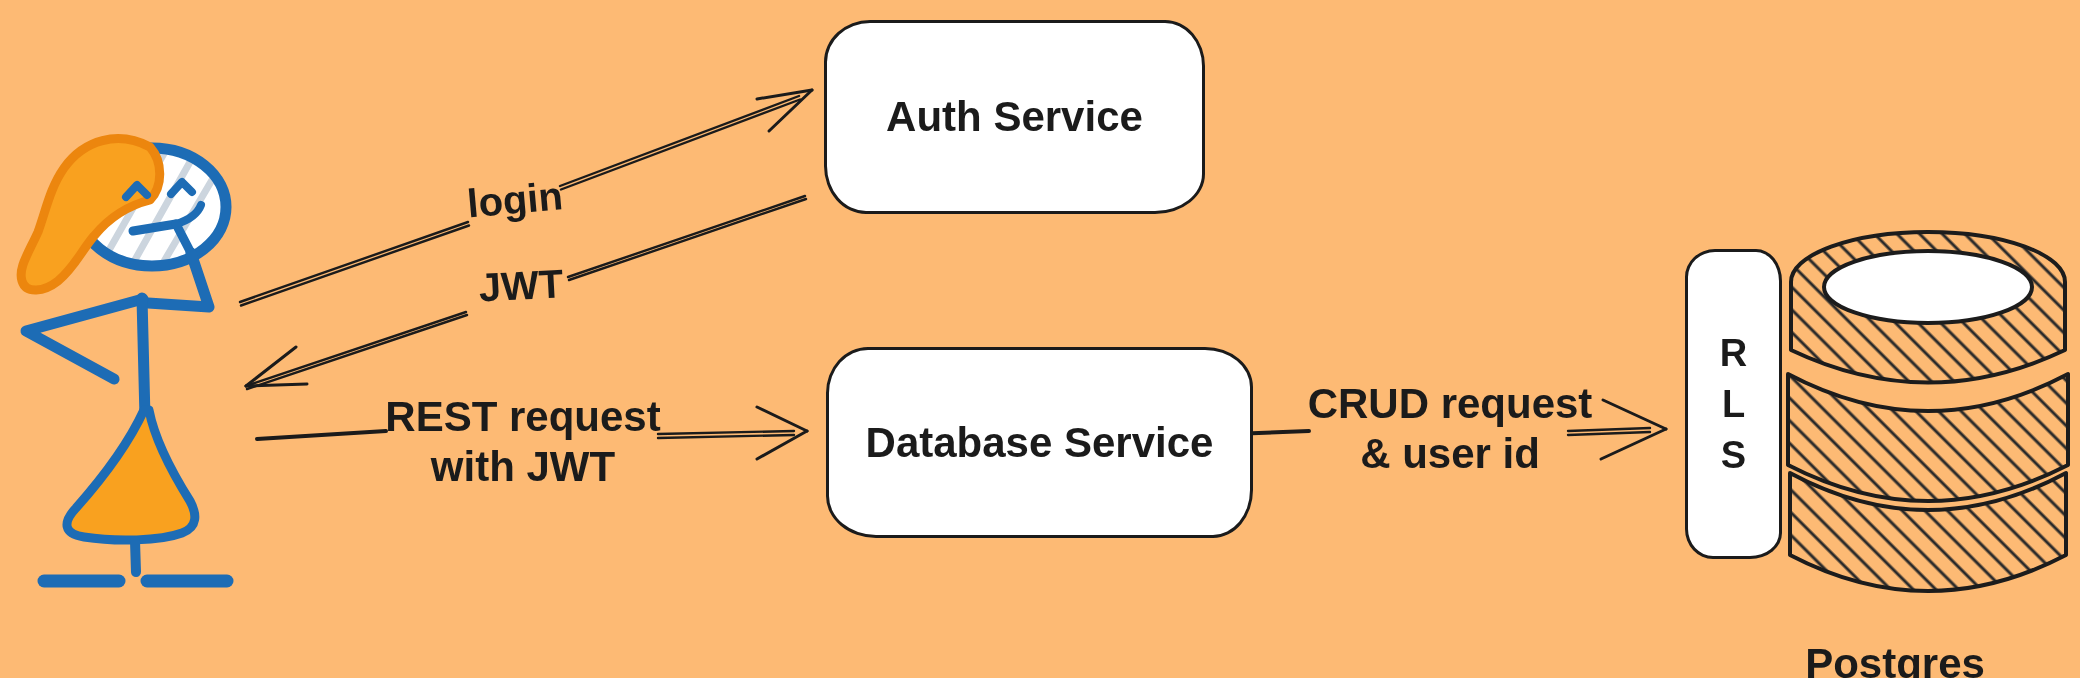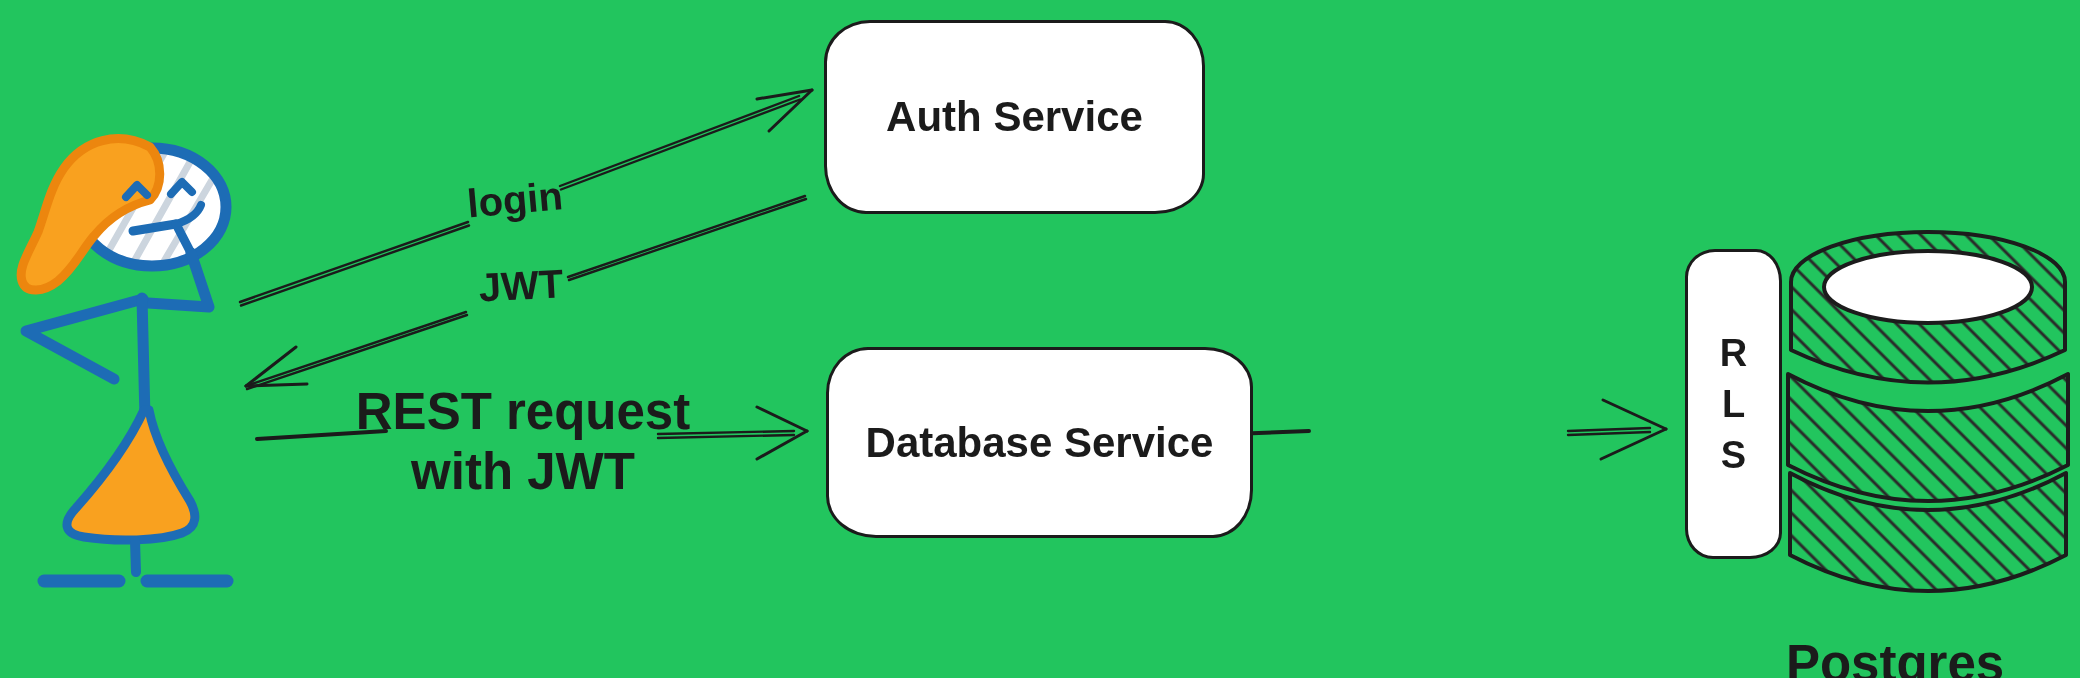--- a/index.html
+++ b/index.html
@@ -1,19 +1,19 @@
 <!DOCTYPE html>
 <html><head>
 <meta charset="utf-8">
 <style>
   html,body{margin:0;padding:0;background:#ffffff;}
   .canvas{
     position:relative;
     width:2080px;height:678px;
-    background:#22c55e;
+    background:#fdba74;
     overflow:hidden;
     font-family:"Liberation Sans", sans-serif;
     color:#1b1b1b;
   }
   .draw-layer{position:absolute;left:0;top:0;width:2080px;height:678px;}
   .node-box{
     position:absolute;
     background:#ffffff;
     border:3.5px solid #1b1b1b;
     display:flex;align-items:center;justify-content:center;
@@ -33,21 +33,21 @@
     flex-direction:column;gap:13px;
   }
   .node-label{
     font-size:42px;font-weight:bold;letter-spacing:0px;
     white-space:nowrap;
   }
   .rls-letter{font-size:38px;font-weight:bold;line-height:1;}
   .edge-label{
     position:absolute;
     transform:translate(-50%,-50%);
-    font-size:51px;font-weight:bold;
+    font-size:42px;font-weight:bold;
     text-align:center;white-space:pre-line;line-height:1.18;
     background:transparent;
   }
   .lbl-login{left:515px;top:200px;font-size:40px;transform:translate(-50%,-50%) rotate(-5deg);}
   .lbl-jwt{left:521px;top:286px;font-size:40px;transform:translate(-50%,-50%) rotate(-3deg);}
   .lbl-rest{left:523px;top:442px;}
   .lbl-crud{left:1450px;top:429px;}
   .lbl-postgres{left:1895px;top:636px;font-weight:bold;margin-top:28px;}
 </style>
 </head>
@@ -183,16 +183,18 @@
   <div class="node-box node-rls">
     <span class="rls-letter">R</span>
     <span class="rls-letter">L</span>
     <span class="rls-letter">S</span>
   </div>
 
   <div class="edge-label lbl-login">login</div>
   <div class="edge-label lbl-jwt">JWT</div>
   <div class="edge-label lbl-rest">REST request
 with JWT</div>
+  <div class="edge-label lbl-crud">CRUD request
+&amp; user id</div>
 
   <div class="edge-label lbl-postgres">Postgres</div>
 
 </div>
 
 </body></html>

